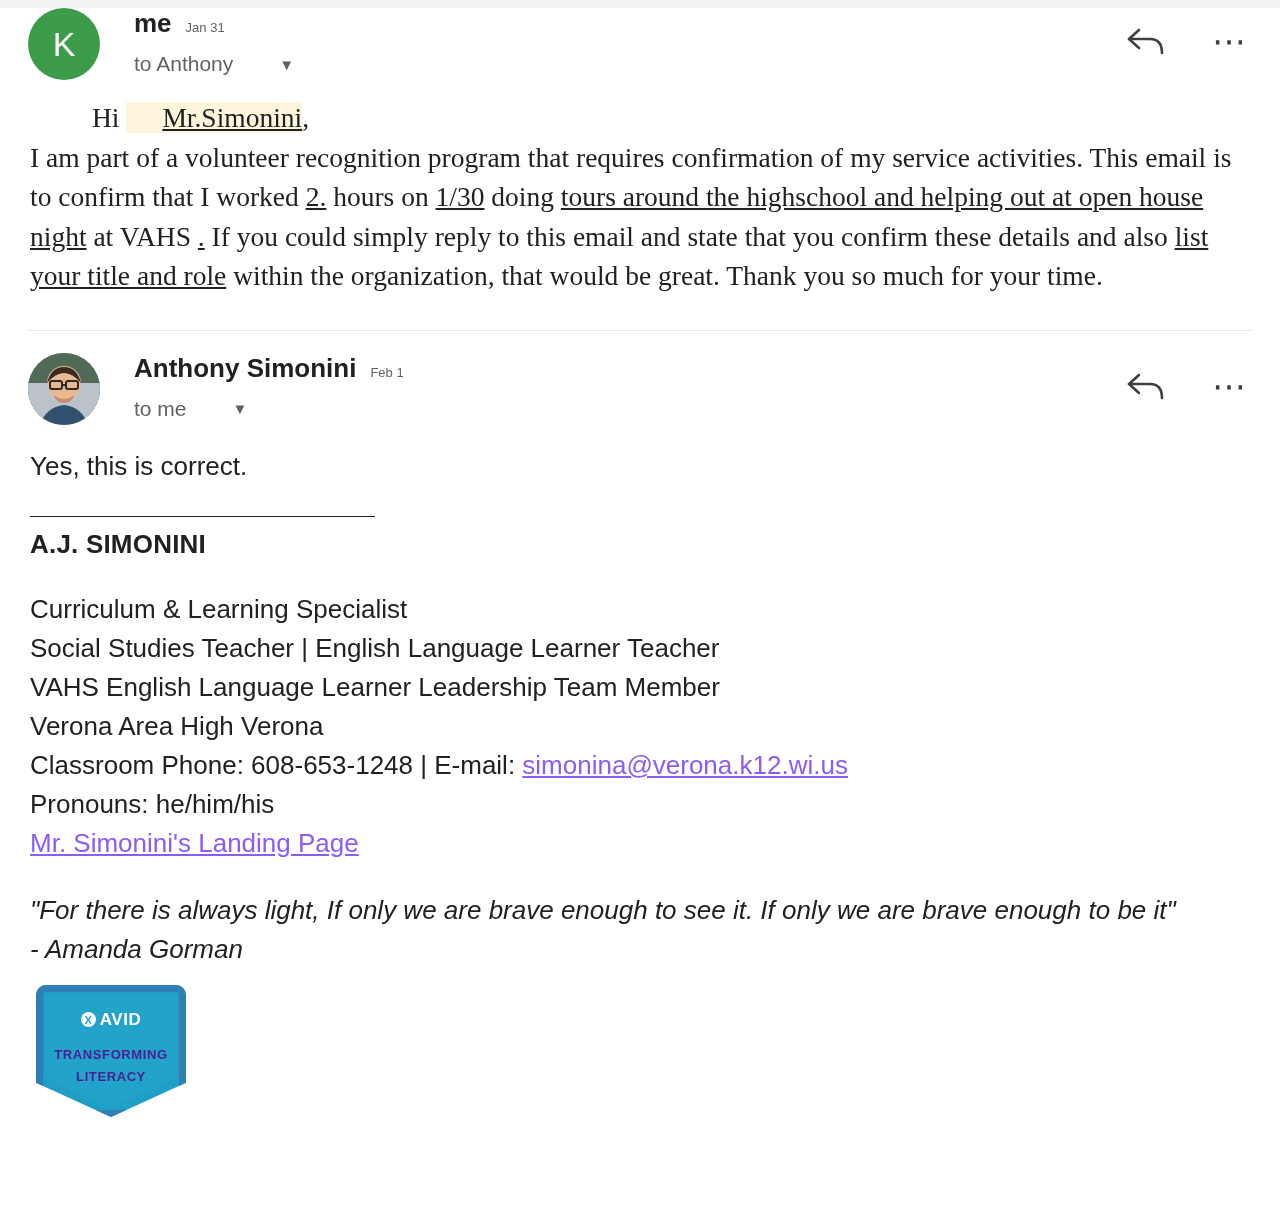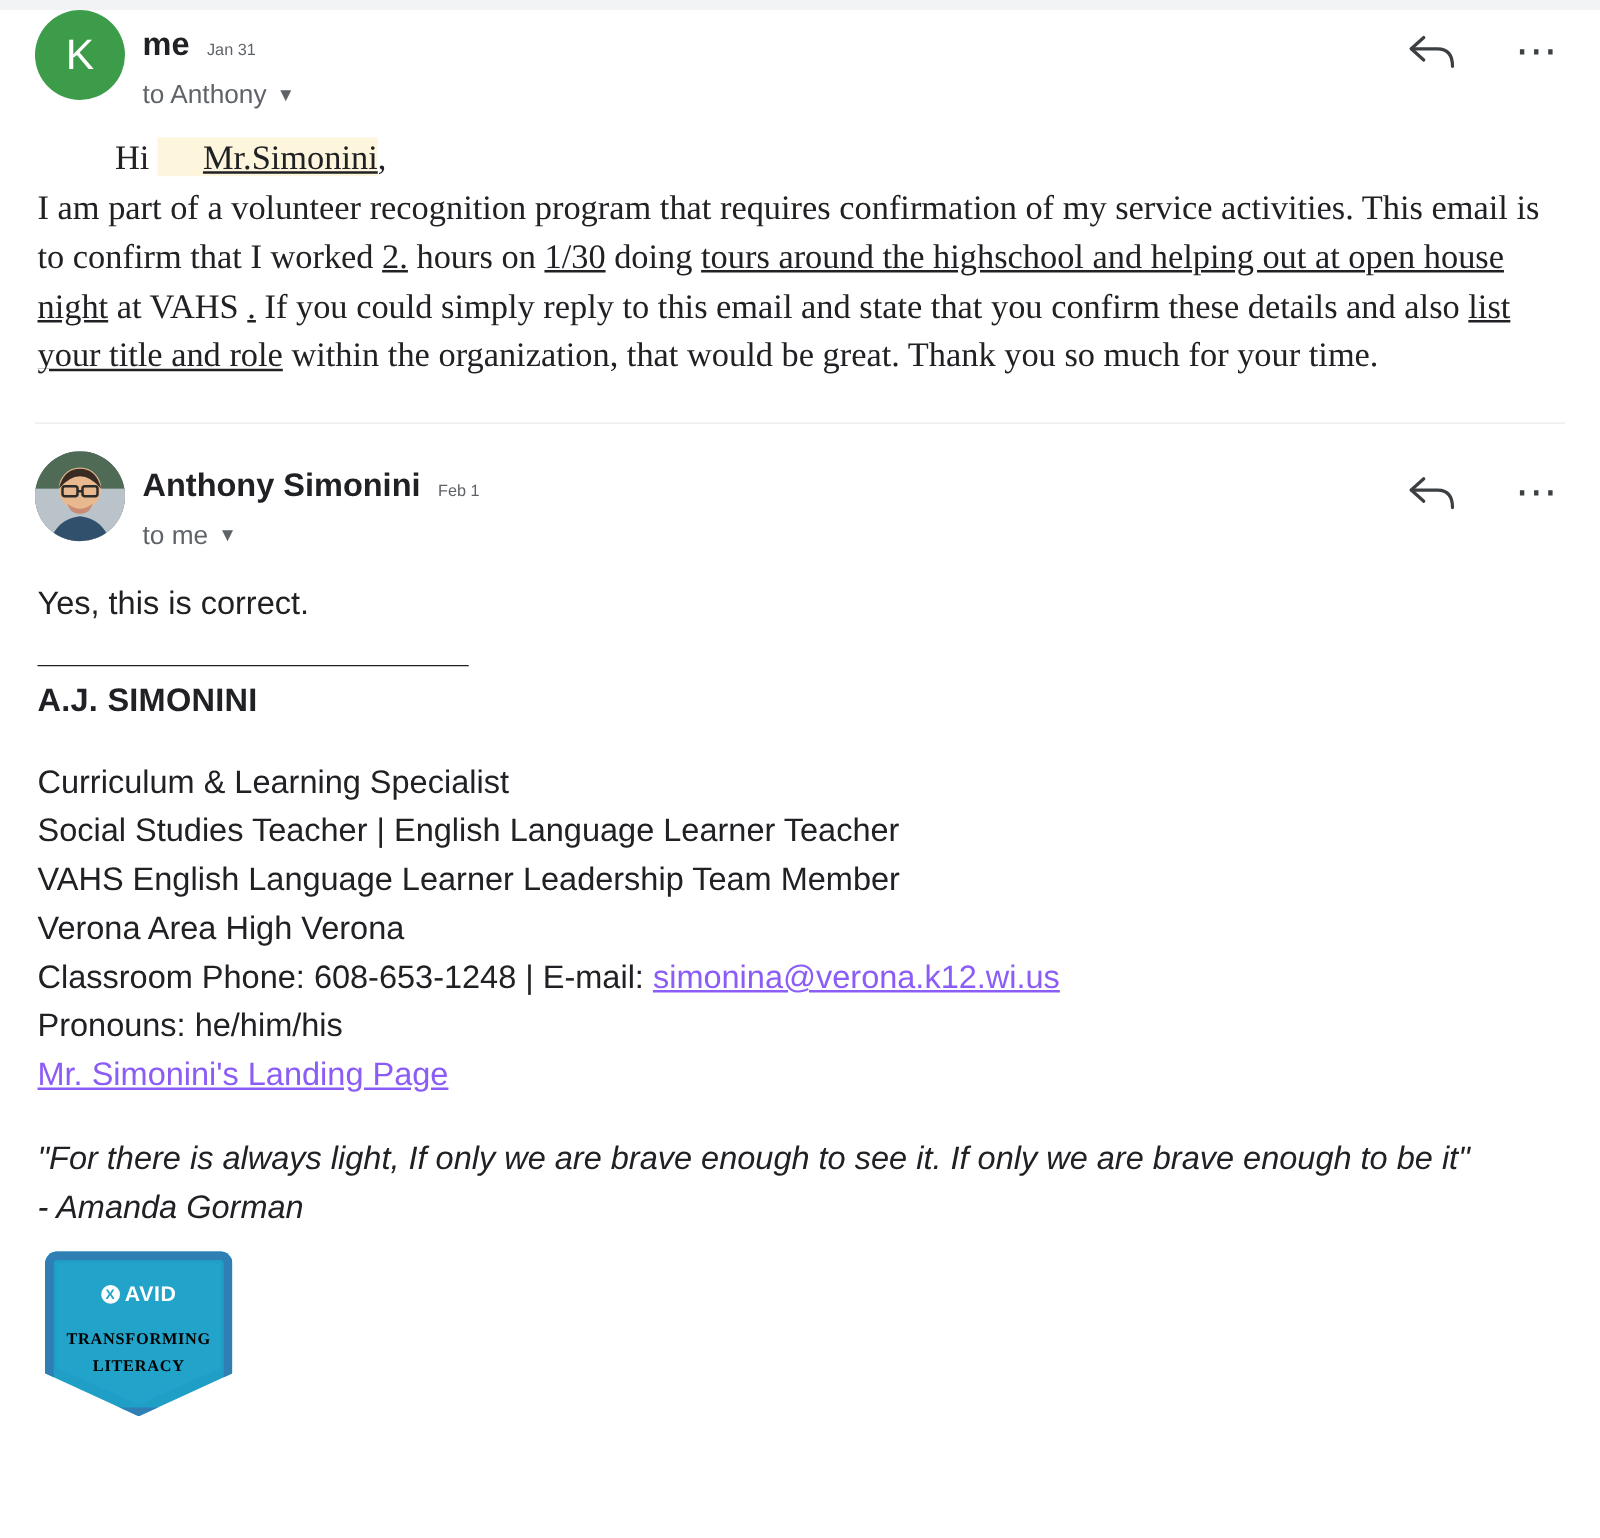--- a/index.html
+++ b/index.html
@@ -36,42 +36,43 @@
     overflow: hidden;
   }
   .avatar.green { background: #3c9c49; }
   .avatar.photo {
     background: #6d7a86;
     position: relative;
   }
   .avatar.photo .photo-inner { position: absolute; inset: 0; }
 
   .hdr-text {
-    margin-left: 14px;
-    padding-top: 12px;
+    margin-left: 34px;
+    padding-top: 0;
     flex: 1 1 auto;
   }
   .hdr-line1 {
     display: flex;
     align-items: baseline;
   }
   .sender {
     font-size: 26px;
     font-weight: bold;
     color: #202124;
   }
   .date {
     font-size: 13px;
     color: #5f6368;
     margin-left: 14px;
   }
   .hdr-line2 {
     display: flex;
     align-items: center;
     margin-top: 13px;
+    gap: 38px;
   }
   .recipient {
     font-size: 21px;
     color: #5f6368;
   }
   .caret {
     margin-left: 8px;
     color: #5f6368;
     font-size: 15px;
     line-height: 1;
@@ -181,27 +182,26 @@
     width: 15px; height: 15px;
     border-radius: 50%;
     background: #fff;
     color: #21a3ca;
     font-size: 11px;
     display: flex; align-items: center; justify-content: center;
     font-weight: bold;
   }
   .badge-sub {
     margin-top: 16px;
-    color: #000000;
+    color: #4c1d95;
     font-size: 13px;
     font-weight: bold;
     letter-spacing: .6px;
     text-align: center;
     line-height: 1.35;
-    font-family: Liberation Serif, serif;
   }
 
   
   .top-strip {
     height: 8px;
     background: #f1f3f4;
     width: 100%;
   }
 </style>
 </head>

